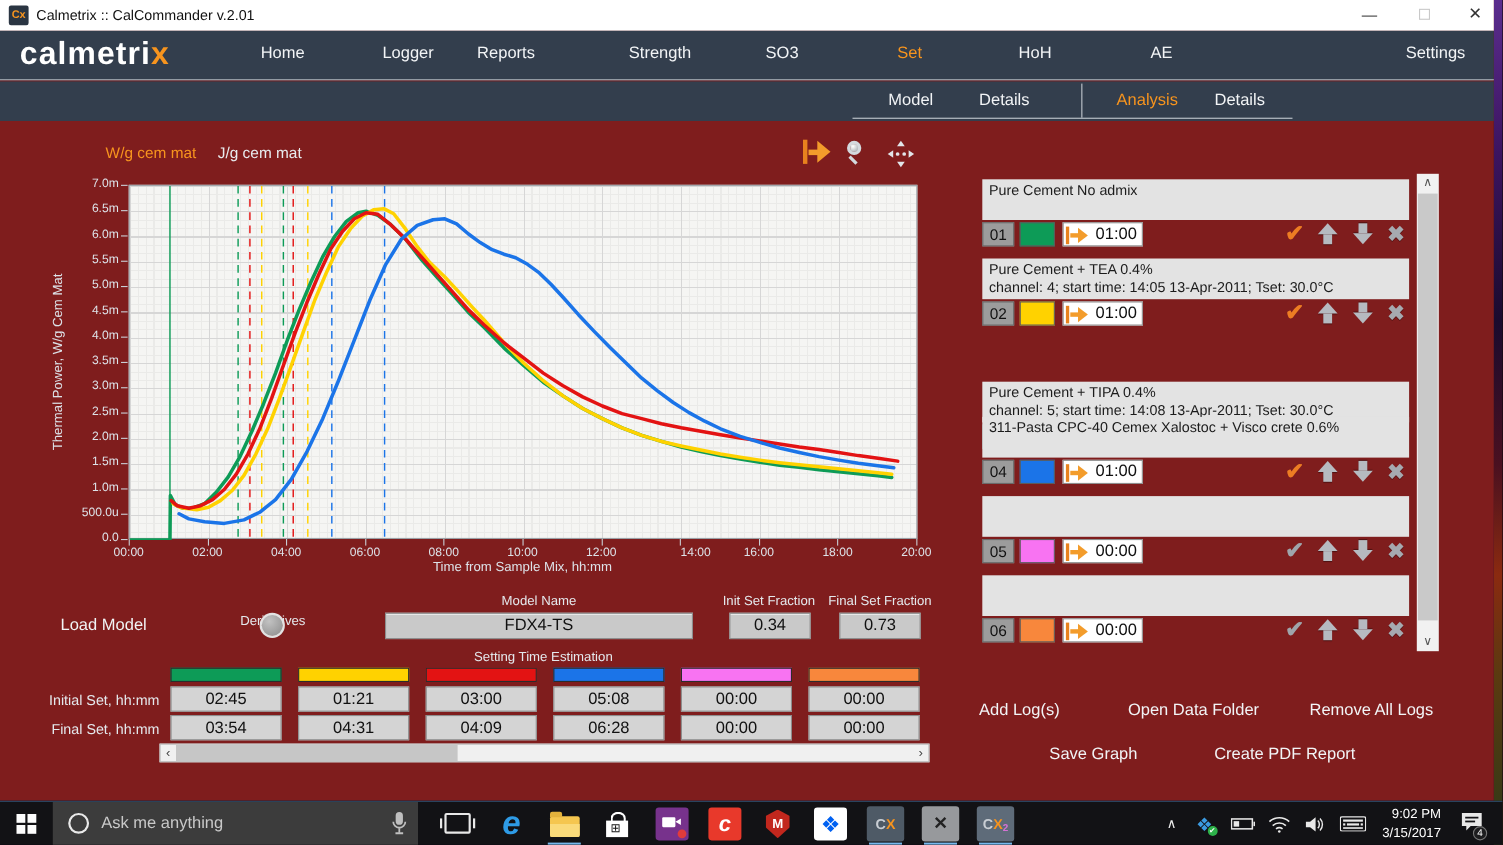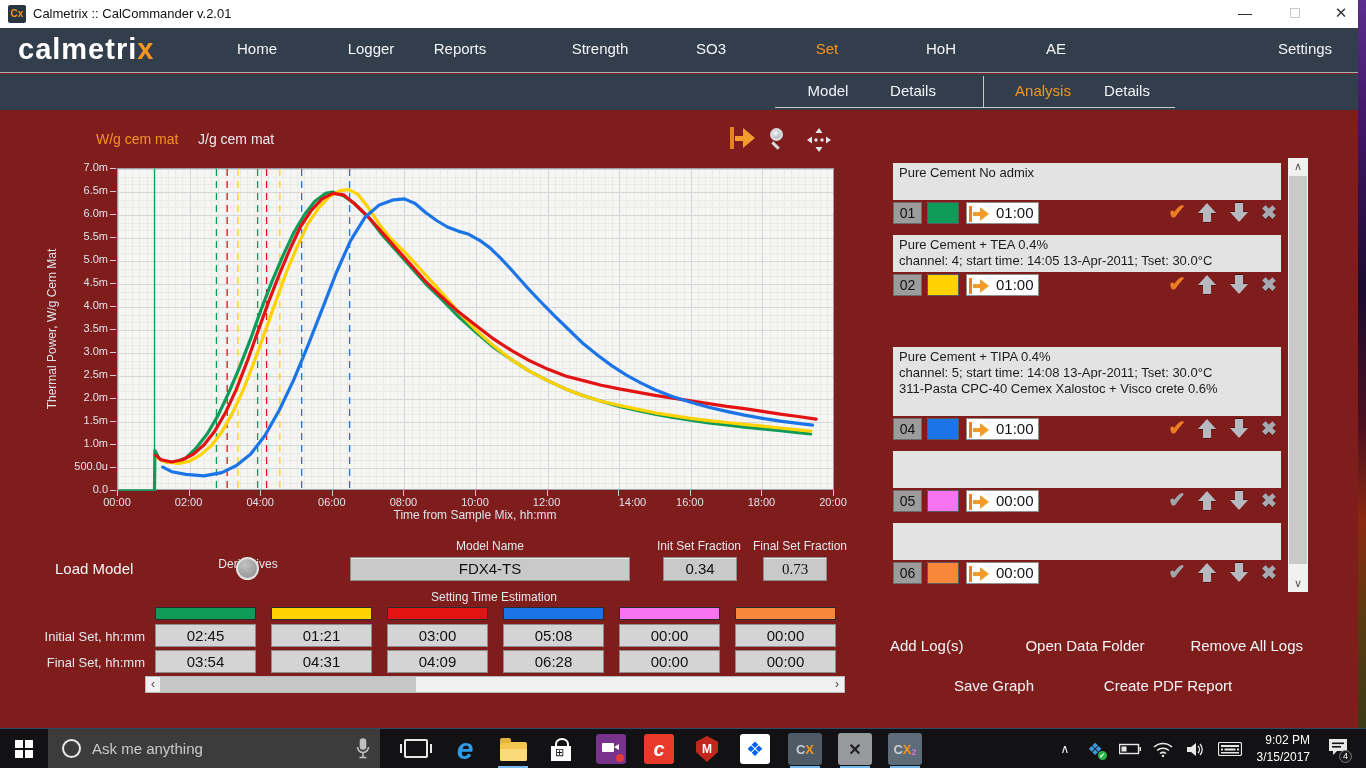--- a/index.html
+++ b/index.html
@@ -297,21 +297,21 @@
     </div>
 
     <div id="load-model">Load Model</div>
     <div class="small-label" style="left:248px;top:557px;">Derivatives</div>
     <div id="derivatives-btn"></div>
     <div class="small-label" style="left:490px;top:539px;">Model Name</div>
     <div class="gray-field" style="left:350px;top:557px;width:280px;">FDX4-TS</div>
     <div class="small-label" style="left:699px;top:539px;">Init Set Fraction</div>
     <div class="gray-field" style="left:663px;top:557px;width:74px;">0.34</div>
     <div class="small-label" style="left:800px;top:539px;">Final Set Fraction</div>
-    <div class="gray-field" style="left:763px;top:557px;width:64px;font-family:Liberation Serif, serif;">0.73</div>
+    <div class="gray-field" style="left:763px;top:557px;width:74px;">0.73</div>
 
     <div id="setting-title">Setting Time Estimation</div>
     <div class="row-label" style="left:25px;top:629px;">Initial Set, hh:mm</div>
     <div class="row-label" style="left:25px;top:655px;">Final Set, hh:mm</div>
     <div id="setting-cols">
         <div class="col-bar" style="left: 155px; background: rgb(13, 155, 87);"></div>
         <div class="set-box" style="left: 155px; top: 624px;">02:45</div>
         <div class="set-box" style="left: 155px; top: 650px;">03:54</div>
         <div class="col-bar" style="left: 271px; background: rgb(255, 210, 0);"></div>
         <div class="set-box" style="left: 271px; top: 624px;">01:21</div>

